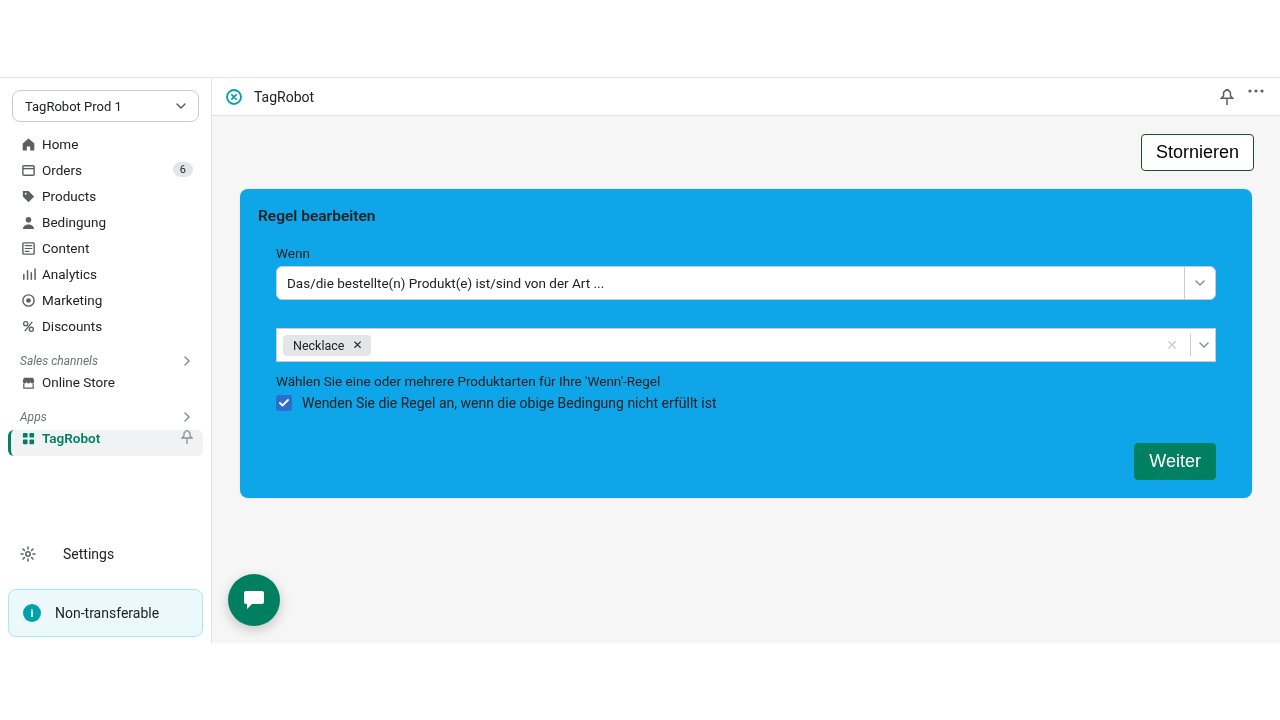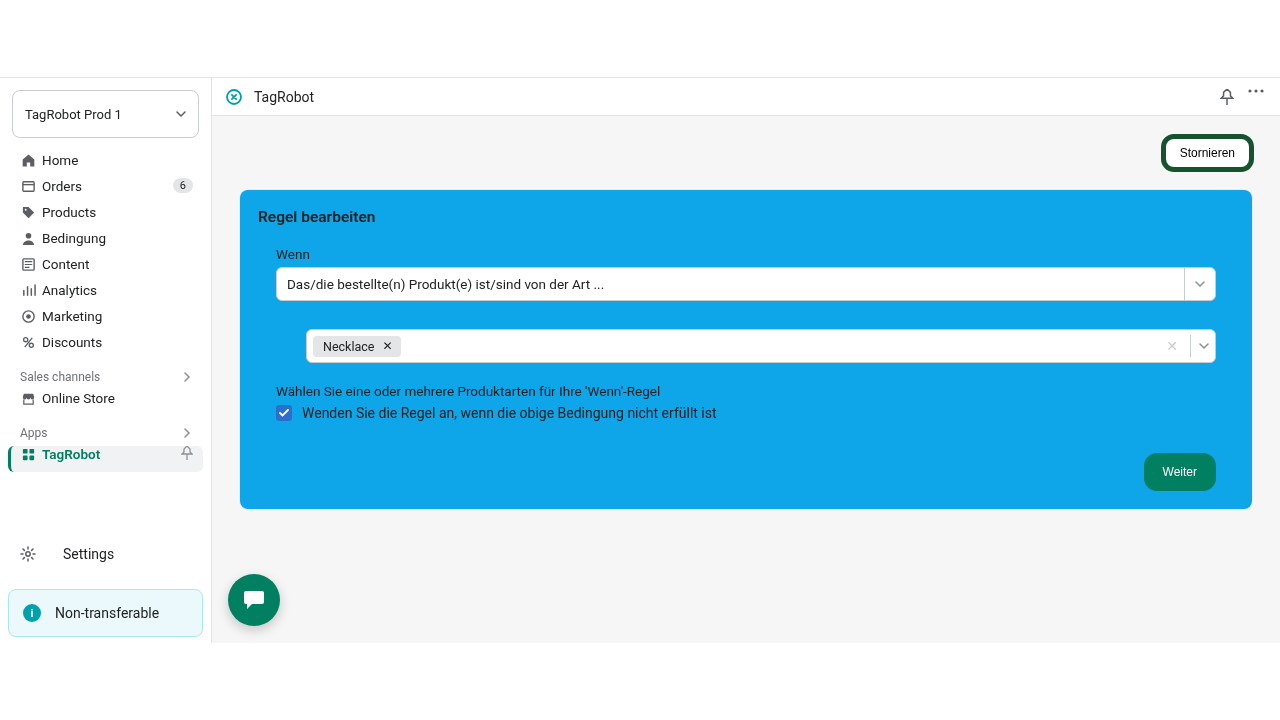--- a/index.html
+++ b/index.html
@@ -1,57 +1,57 @@
 <!DOCTYPE html>
 <html><head>
 <meta charset="utf-8">
 <style>
   * { box-sizing: border-box; margin: 0; padding: 0; }
   html, body { height: 100%; font-family: -apple-system, BlinkMacSystemFont, "Segoe UI", Roboto, Helvetica, Arial, sans-serif; font-size: 14px; color: #202223; background: #fff;}
   body { width: 1280px; height: 720px; overflow: hidden; position: relative;}
   .topgap { height: 77px; width:100%; }
   .shell { display:flex; height: 566px; border-top:1px solid #e1e3e5;}
   .sidebar { width: 212px; flex:0 0 212px; background:#ffffff; border-right:1px solid #e1e3e5; position:relative; padding:12px 8px 6px 8px; display:flex; flex-direction:column;}
-  .store-select { height:48px; border:1px solid #c9cccf; border-radius:8px; display:flex; align-items:center; justify-content:space-between; padding:0 12px; margin:0 4px 14px 4px; cursor:pointer;}
+  .store-select { height:32px; border:1px solid #c9cccf; border-radius:8px; display:flex; align-items:center; justify-content:space-between; padding:0 12px; margin:0 4px 14px 4px; cursor:pointer;}
   .store-select span { font-size:13px; }
   .nav-item { display:flex; align-items:flex-start; gap:6px; height:26px; padding:0 10px 0 12px; border-radius:6px; cursor:pointer; color:#202223;}
   .nav-item .icon{ width:16px; height:16px; display:flex; align-items:center; justify-content:center; color:#5c5f62; flex-shrink:0;}
   .nav-item .label{ font-size:13.5px;}
   .nav-item .count{ margin-left:auto; background:#e4e5e7; border-radius:10px; font-size:11px; padding:1px 7px; color:#202223;}
-  .section-title{ display:flex; align-items:center; justify-content:space-between; font-size:12px; color:#6d7175; padding:10px 12px 6px 12px;}
+  .section-title{ display:flex; align-items:center; justify-content:space-between; font-size:12px; color:#6d7175; padding:10px 12px 6px 12px;font-style:italic;}
   .section-title .chev{ color:#8c9196; }
   .nav-active{ background:#f1f2f4; border-left:3px solid #008060; padding-left:9px;}
   .nav-active .label{ color:#008060; font-weight:600;}
   .nav-active .icon{ color:#008060;}
   .pin-right{ margin-left:auto; color:#8c9196;}
   .bottom-fixed{ margin-top:auto; }
   .settings-item{ display:flex; align-items:center; gap:27px; height:30px; padding:0 12px; cursor:pointer;}
   .info-banner{ margin:20px 0 0 0; padding:14px 14px; border:1px solid #a7e8f2; background:#ebf9fc; border-radius:8px; display:flex; align-items:center; gap:14px;}
   .info-dot{ width:18px; height:18px; border-radius:50%; background:#00a0ac; display:flex; align-items:center; justify-content:center; color:#fff; font-size:11px; font-weight:bold; flex-shrink:0;}
   .main{ flex:1; background:#f6f6f7; display:flex; flex-direction:column; position:relative;}
   .app-header{ height:38px; background:#fff; border-bottom:1px solid #e1e3e5; display:flex; align-items:center; padding:0 16px 0 12px;}
   .app-header .app-ico{ width:20px; height:20px; margin-right:10px; display:flex; align-items:center; justify-content:center;}
   .app-header .actions{ margin-left:auto; display:flex; gap:14px; color:#5c5f62;}
   .action-row{ display:flex; justify-content:flex-end; padding:18px 26px 0 26px;}
-  .btn{ border:5px solid #14532d; background:#fff; border-radius:13px; padding:7px 14px; font-size:12px; cursor:pointer;}
+  .btn{ border:1px solid #14532d; background:#fff; border-radius:4px; padding:7px 14px; font-size:18px; cursor:pointer;}
   .btn-primary{ background:#008060; color:#fff; border-color:#008060;}
   .card{ background:#0ea5e9; border-radius:8px; margin:18px 28px 0 28px; padding:18px 18px 18px 18px; box-shadow:0 0 0 1px rgba(0,0,0,0.04);}
   .card-title{ font-size:15.5px; font-weight:600; margin-bottom:20px;}
   .inner{ padding:0 18px;}
   .field-label{ font-size:13.5px; margin-bottom:5px; display:block;}
   .select-box{ border:1px solid #c9cccf; border-radius:6px; height:34px; display:flex; align-items:center; padding:0 10px; background:#fff; cursor:pointer;}
   .select-box .val{ flex:1; font-size:13.5px; color:#202223;}
   .select-box .chev-area{ padding-left:10px; border-left:1px solid #c9cccf; height:100%; display:flex; align-items:center; color:#8c9196;}
-  .multi-box{ border:1px solid #c9cccf; border-radius:6px; min-height:34px; display:flex; align-items:center; padding:4px 6px; background:#fff; gap:6px; margin-top:28px;margin-left:30px;}
+  .multi-box{ border:1px solid #c9cccf; border-radius:0; min-height:34px; display:flex; align-items:center; padding:4px 6px; background:#fff; gap:6px; margin-top:28px;}
   .tag{ background:#e4e5e7; border-radius:4px; font-size:12.5px; padding:3px 6px 3px 10px; display:flex; align-items:center; gap:6px;}
   .tag .x{ cursor:pointer; font-size:12px; line-height:1; padding:0 2px;}
   .multi-box .spacer{ flex:1;}
   .multi-box .clear{ color:#c9cccf; cursor:pointer; padding:0 6px; font-size:14px;}
   .multi-box .chev-area{ padding-left:8px; border-left:1px solid #c9cccf; height:22px; display:flex; align-items:center; color:#8c9196;}
-  .hint{ font-size:13.5px; margin-top:20px;}
+  .hint{ font-size:13.5px; margin-top:11px;}
   .check-row{ display:flex; align-items:center; gap:10px; margin-top:6px;}
   .checkbox{ width:16px; height:16px; border-radius:3px; background:#2c6ecb; display:flex; align-items:center; justify-content:center; color:#fff; font-size:11px; cursor:pointer;}
   .footer-row{ display:flex; justify-content:flex-end; margin-top:32px;}
   .chat-fab{ position:absolute; left:228px; bottom:94px; width:52px; height:52px; border-radius:26px; background:#008060; display:flex; align-items:center; justify-content:center; color:#fff; cursor:pointer; box-shadow:0 4px 12px rgba(0,0,0,0.2);}
   svg{display:block;}
 </style>
 </head>
 <body>
 
 <div class="topgap"></div>

